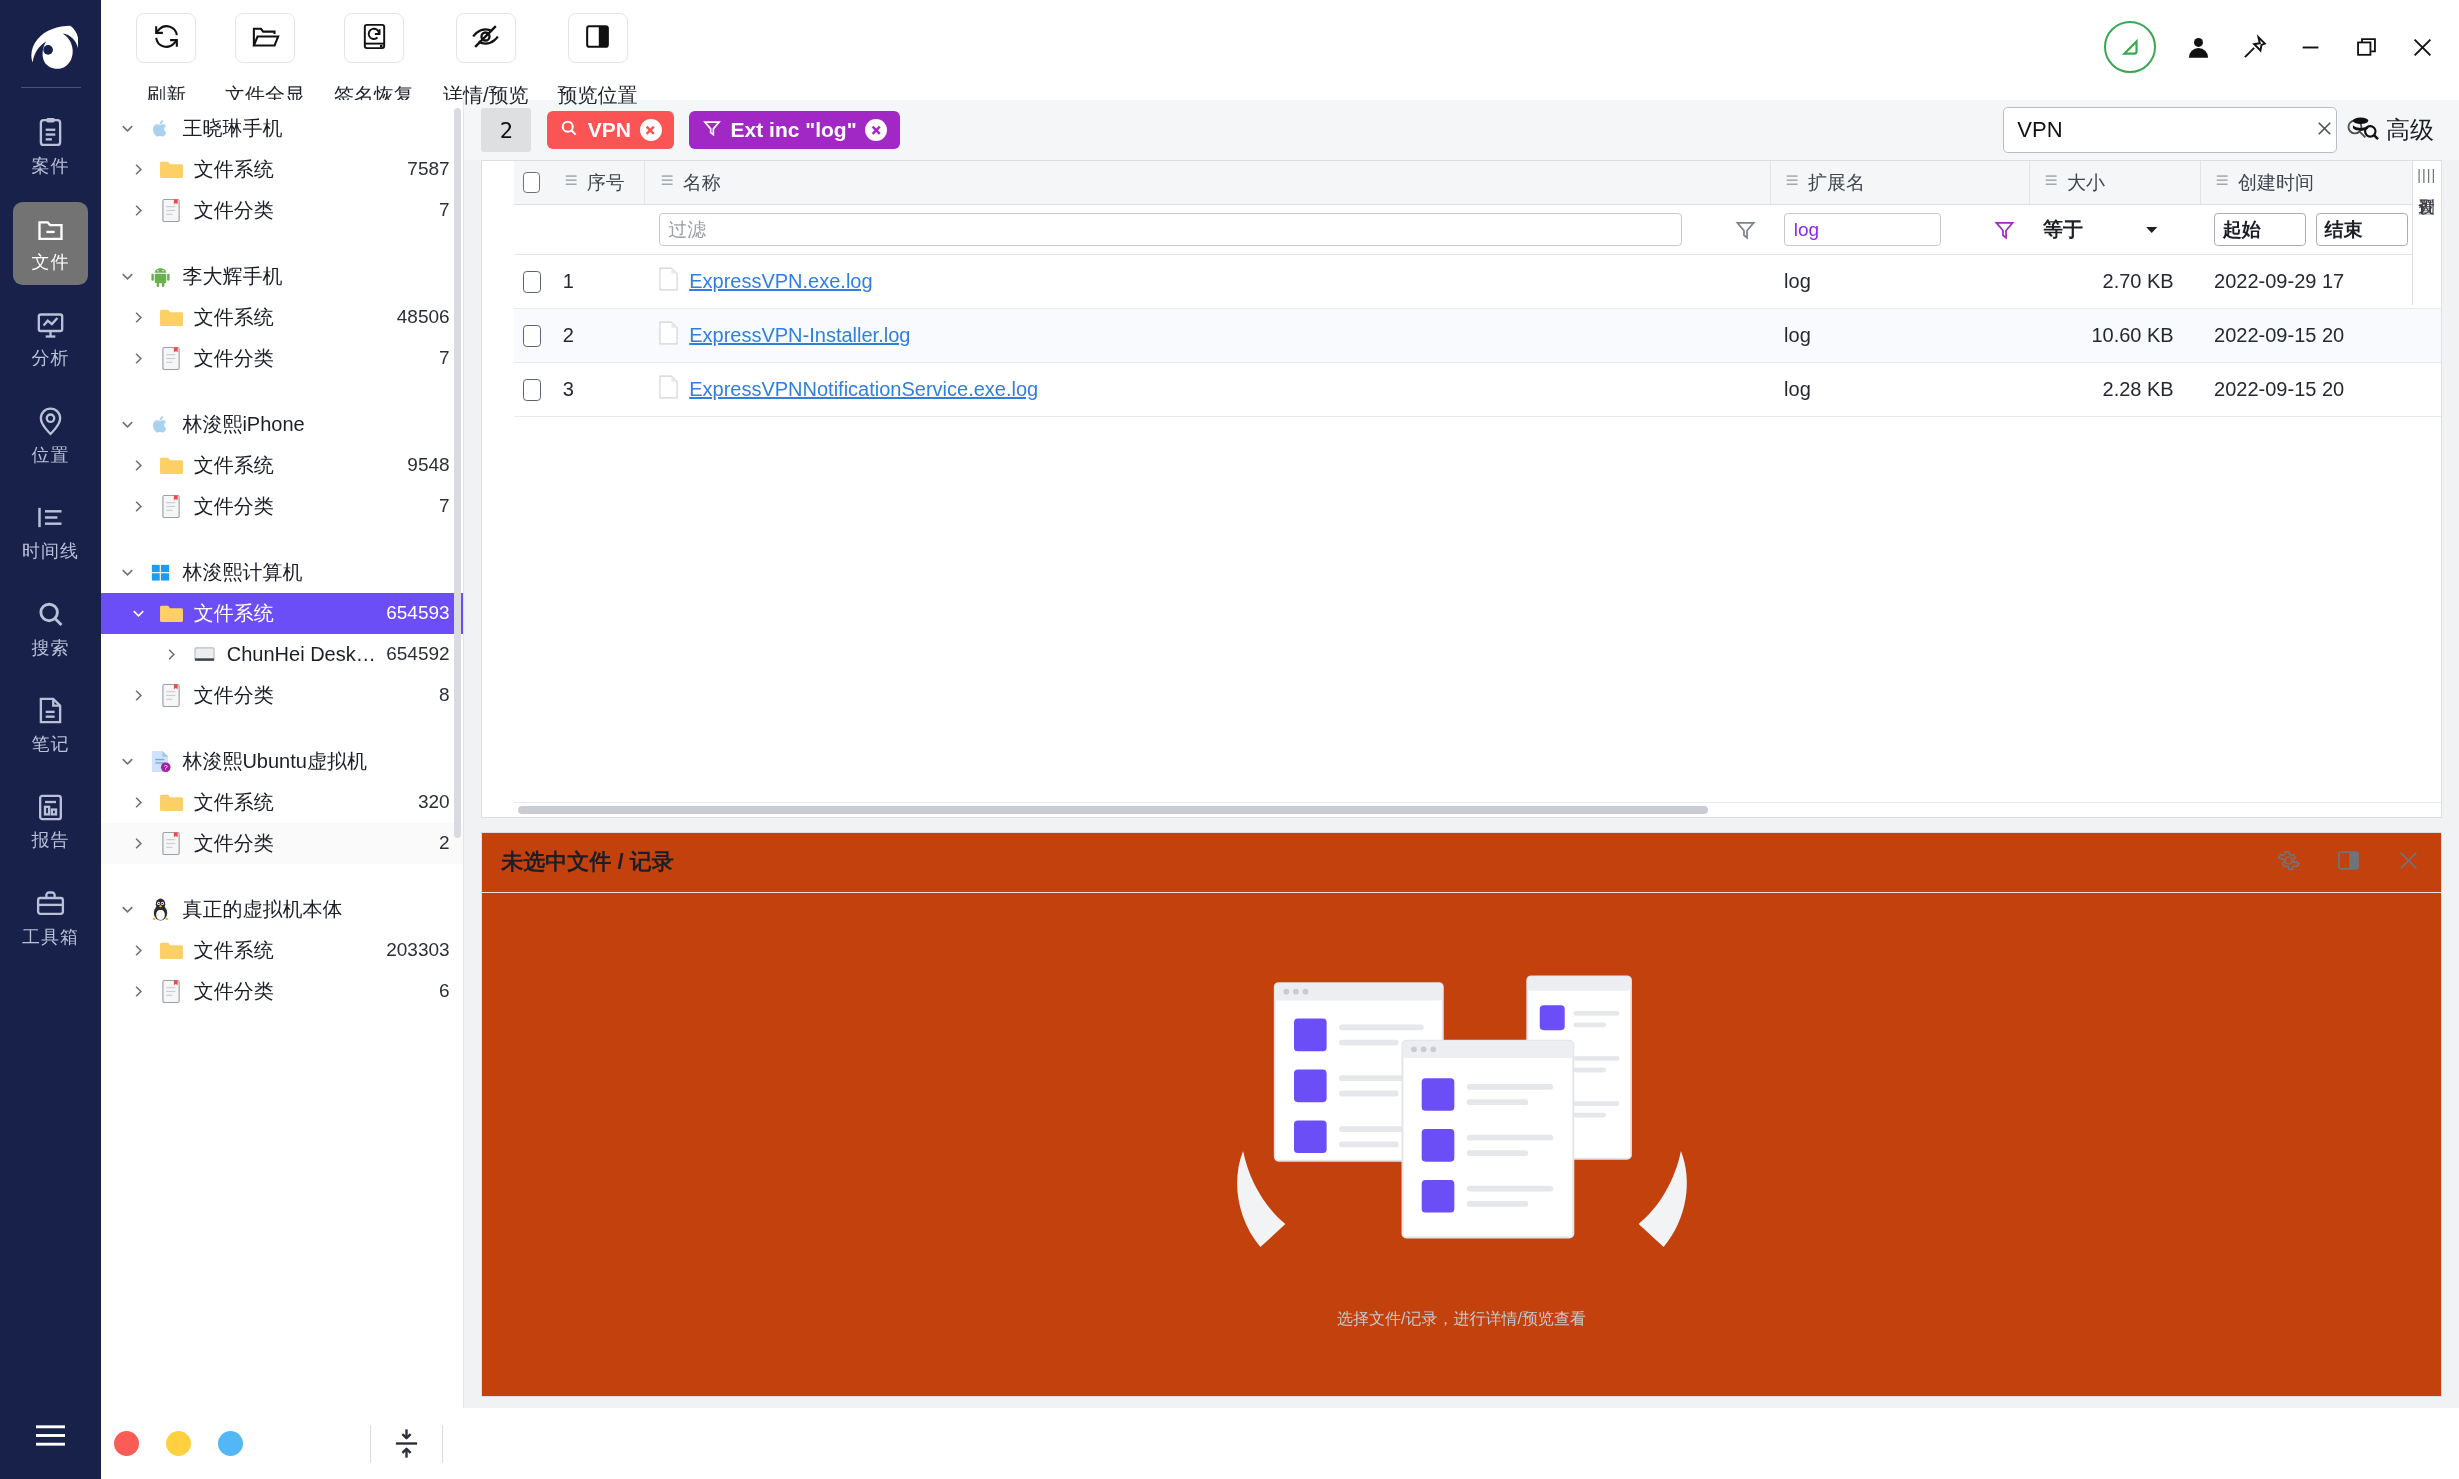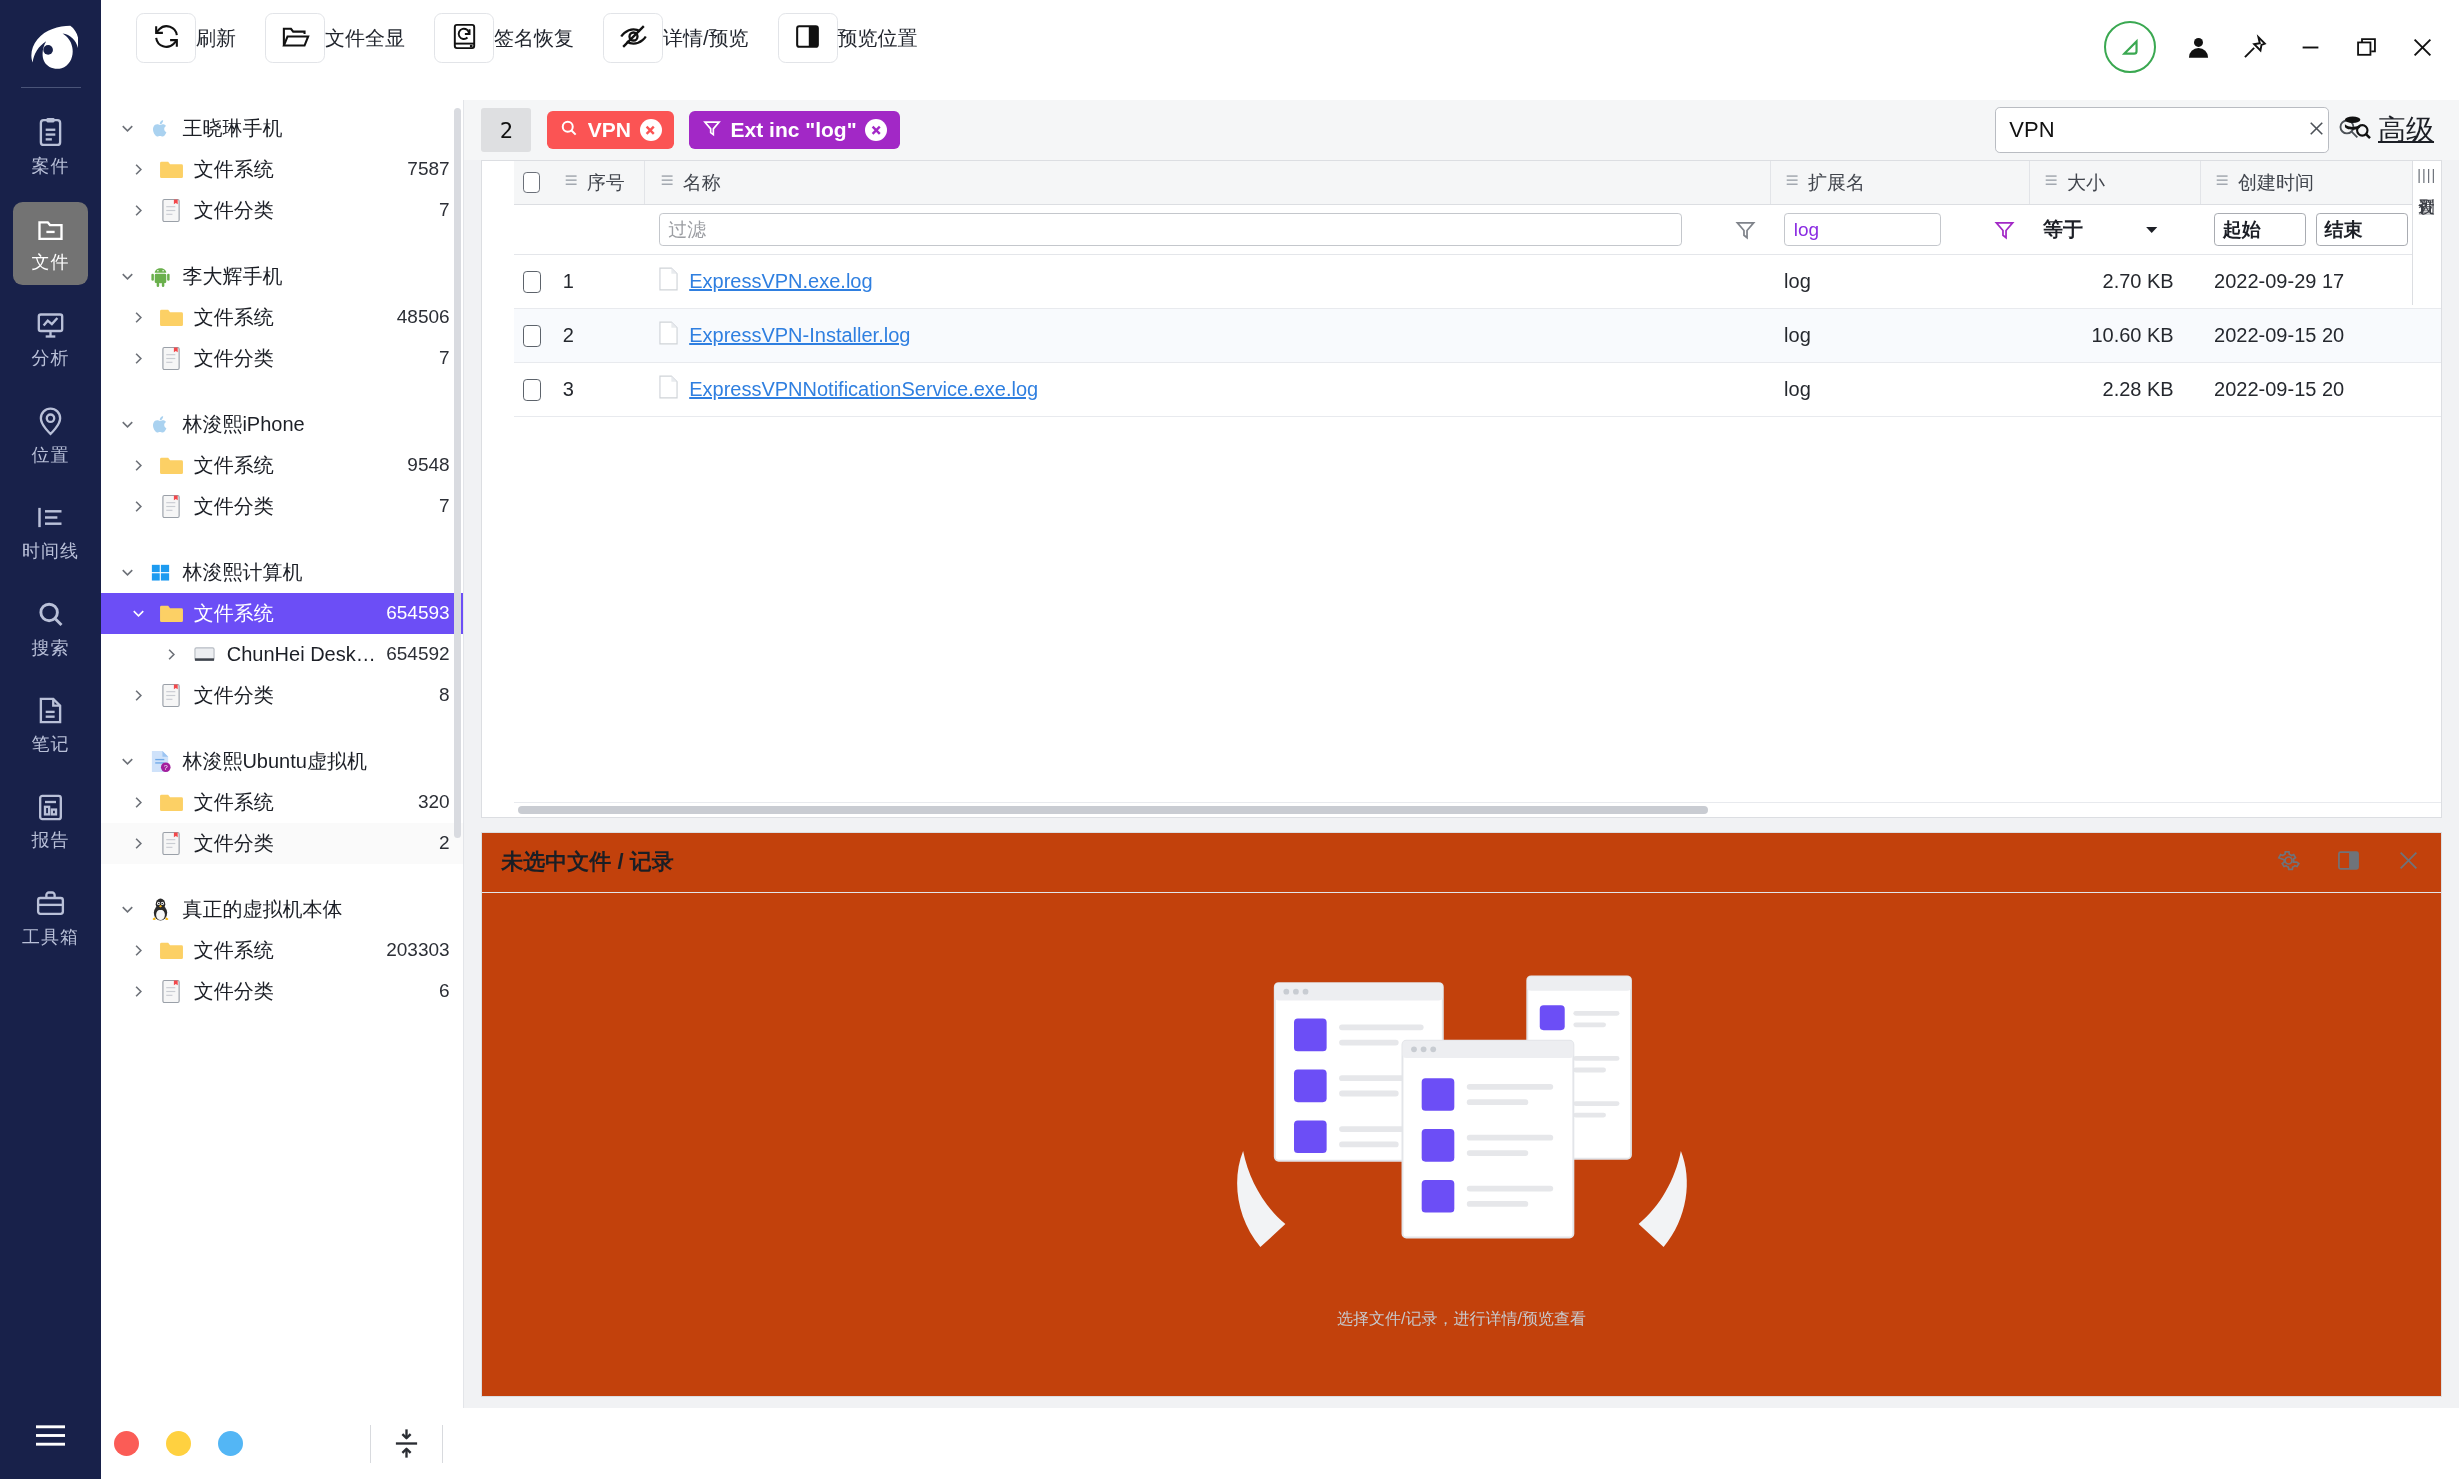--- a/index.html
+++ b/index.html
@@ -27,21 +27,21 @@
   .rail-item .lbl { font-size: 18px; letter-spacing: 1px; }
   .rail-item svg { display:block; }
   .rail-bottom { margin-top: auto; margin-bottom: 25px; color: #ffffff; }
 
   
   .main { flex: 1 1 auto; display: flex; flex-direction: column; min-width: 0; background:#fff;}
 
   
   .topbar { height: 100px; display: flex; align-items: flex-start; padding: 13.4px 0 0 0; position: relative; border-bottom:0; }
   .tools { display: flex; gap: 29px; padding-left: 35px; }
-  .tool { display: flex; flex-direction: row; align-items: center; gap: 0; cursor: pointer; text-align: center; }
+  .tool { display: flex; flex-direction: column; align-items: center; gap: 19px; cursor: pointer; text-align: center; }
   .tool-btn {
     width: 60px; height: 50px; border: 1px solid #e2e4e8; border-radius: 7.7px;
     display: flex; align-items: center; justify-content: center; background: #fff;
   }
   .tool-lbl { font-size: 20px; color: #22262e; white-space: nowrap; }
   .winctl { position: absolute; right: 23px; top: 21px; display: flex; align-items: center; gap: 29px; }
   .bell-ring { width: 52px; height: 52px; border-radius: 50%; border: 2.9px solid #3aa851;
                display:flex; align-items:center; justify-content:center; }
   .wbtn { cursor: pointer; display:flex; align-items:center; justify-content:center; }
 
@@ -78,21 +78,21 @@
   }
   .chip { height: 38px; border-radius: 5.8px; display:flex; align-items:center; gap:8.6px;
           padding: 0 12.5px; color:#fff; font-size: 21px; font-weight: 600; cursor: pointer; }
   .chip.red { background: #fb5454; }
   .chip.purple { background: #a228c6; }
   .chip .x { width:22px;height:22px;border-radius:50%;background:#fff; display:flex;align-items:center;justify-content:center; }
   .searchwrap { margin-left: auto; display:flex; align-items:center; gap: 13.4px; }
   .searchbox { width: 334px; height: 46px; border:1px solid #b9bcc2; border-radius:4.8px; background:#fff;
                display:flex; align-items:center; padding: 0 9.6px 0 13.4px; gap: 7.7px; }
   .searchbox input { flex:1 1 auto; border:0; outline:0; font-size: 22px; color:#111; font-family: inherit; background:transparent;}
-  .advbtn { display:flex; align-items:center; gap: 6.7px; font-size: 28px; color:#1c1f26; cursor:pointer; padding-right: 7.7px; text-decoration: underline;}
+  .advbtn { display:flex; align-items:flex-start; gap: 6.7px; font-size: 24px; color:#1c1f26; cursor:pointer; padding-right: 7.7px;}
 
   
   .tablecard { flex: 1 1 auto; margin: 0 17.3px 0 17.3px; background:#fff; border:1px solid #dcdee2; display:flex; flex-direction:column; min-height:0; position:relative;padding-left:32px;}
   .thead { display:flex; align-items:center; height: 44px; background:#f5f6f7; border-bottom:1px solid #dcdee2; font-size:19px; color:#41454d;}
   .th { display:flex; align-items:center; gap:7.7px; padding: 0 13.4px; height:100%; border-right:1px solid transparent; }
   .th .hic { color:#9aa0a8; }
   .th.c-chk { width: 35px; justify-content:center; padding:0; }
   .th.c-idx { width: 96px; border-right:1px solid #e2e4e8;}
   .th.c-name { flex: 1 1 auto; border-right:1px solid #e2e4e8;}
   .th.c-ext { width: 259px; border-right:1px solid #e2e4e8;}

